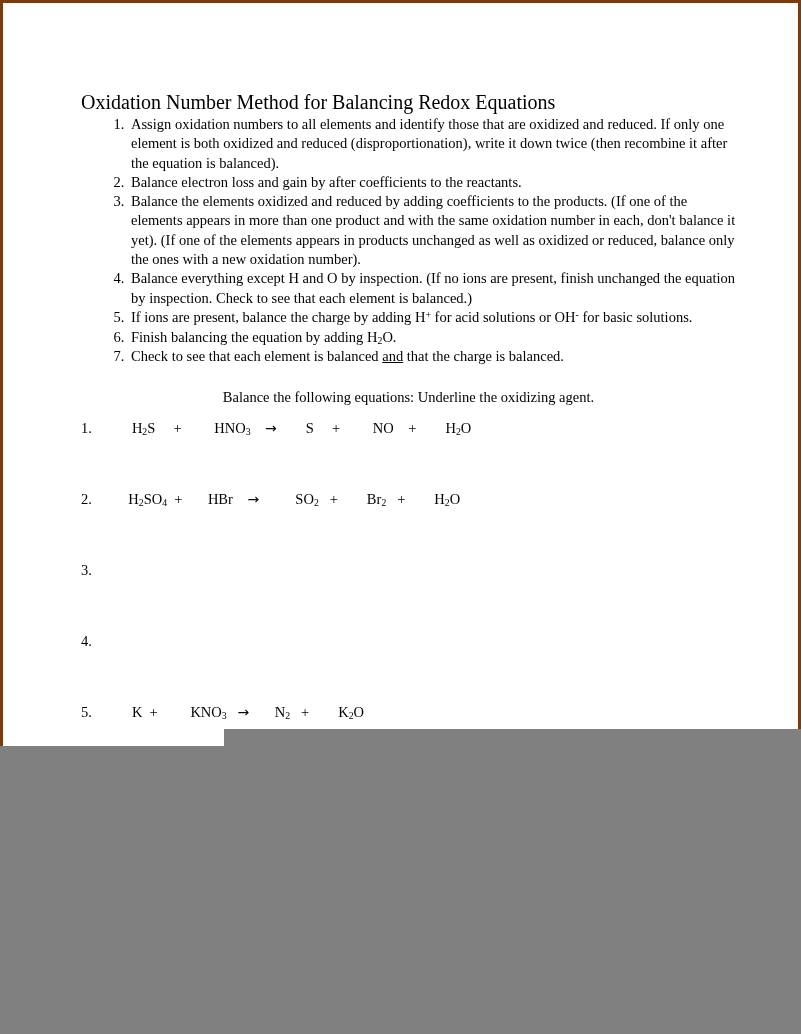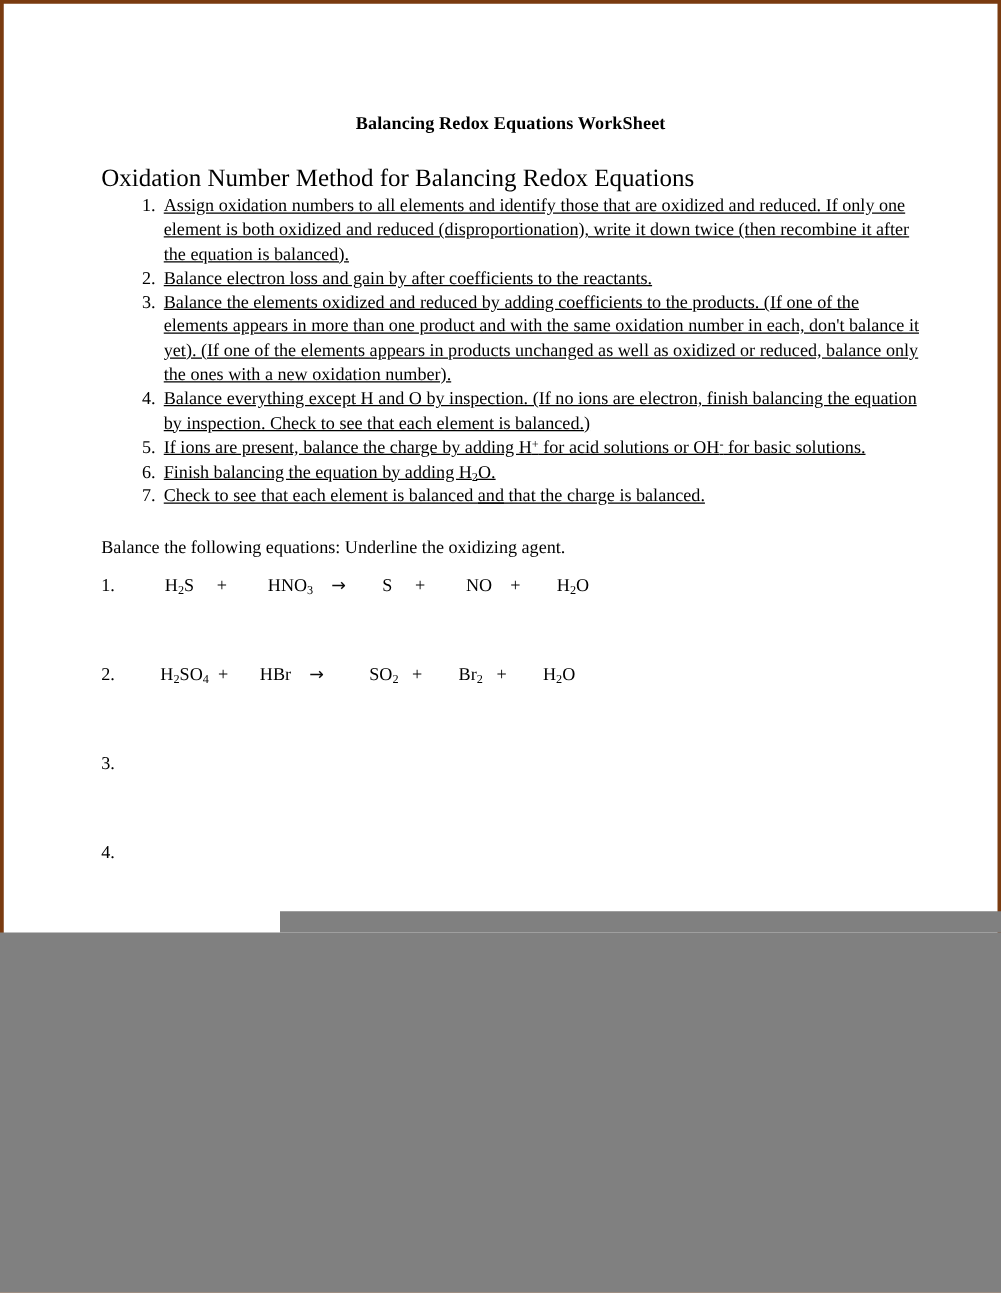--- a/index.html
+++ b/index.html
@@ -55,25 +55,25 @@
   }
   ol.steps {
     margin: 0 0 0 0;
     padding-left: 47px;
     font-size: 14.5px;
     line-height: 1.33;
   }
   ol.steps > li {
     margin-bottom: 0px;
     padding-left: 3px;
-    text-decoration: underline;
   }
   .balance-line {
     font-size: 14.5px;
     margin: 23px 0 0 0;
+    text-align: center;
   }
   .eq-list {
     margin: 0;
     padding: 0;
     list-style: none;
     font-size: 14.5px;
   }
   .eq-row {
     position: relative;
     height: 71px;
@@ -124,29 +124,28 @@
     background: #808080;
   }
 </style>
 </head>
 <body>
 
 <div id="page-frame">
   <div id="paper">
     <div id="content">
 
-      <div class="doc-title">Balancing Redox Equations WorkSheet</div>
 
       <div class="intro-line">Oxidation Number Method for Balancing Redox Equations</div>
 
       <ol class="steps">
         <li>Assign oxidation numbers to all elements and identify those that are oxidized and reduced.  If only one element is both oxidized and reduced (disproportionation), write it down twice (then recombine it after the equation is balanced).</li>
         <li>Balance electron loss and gain by after coefficients to the reactants.</li>
         <li>Balance the elements oxidized and reduced by adding coefficients to the products.  (If one of the elements appears in more than one product and with the same oxidation number in each, don't balance it yet).  (If one of the elements appears in products unchanged as well as oxidized or reduced, balance only the ones with a new oxidation number).</li>
-        <li>Balance everything except H and O by inspection.  (If no ions are electron, finish balancing the equation by inspection.  Check to see that each element is balanced.)</li>
+        <li>Balance everything except H and O by inspection.  (If no ions are present, finish unchanged the equation by inspection.  Check to see that each element is balanced.)</li>
         <li>If ions are present, balance the charge by adding H<sup>+</sup> for acid solutions or OH<sup>-</sup> for basic solutions.</li>
         <li>Finish balancing the equation by adding H<sub>2</sub>O.</li>
         <li>Check to see that each element is balanced <u>and</u> that the charge is balanced.</li>
       </ol>
 
       <div class="balance-line">Balance the following equations:  Underline the oxidizing agent.</div>
 
       <div style="height:14px"></div>
 
       <ul class="eq-list">

